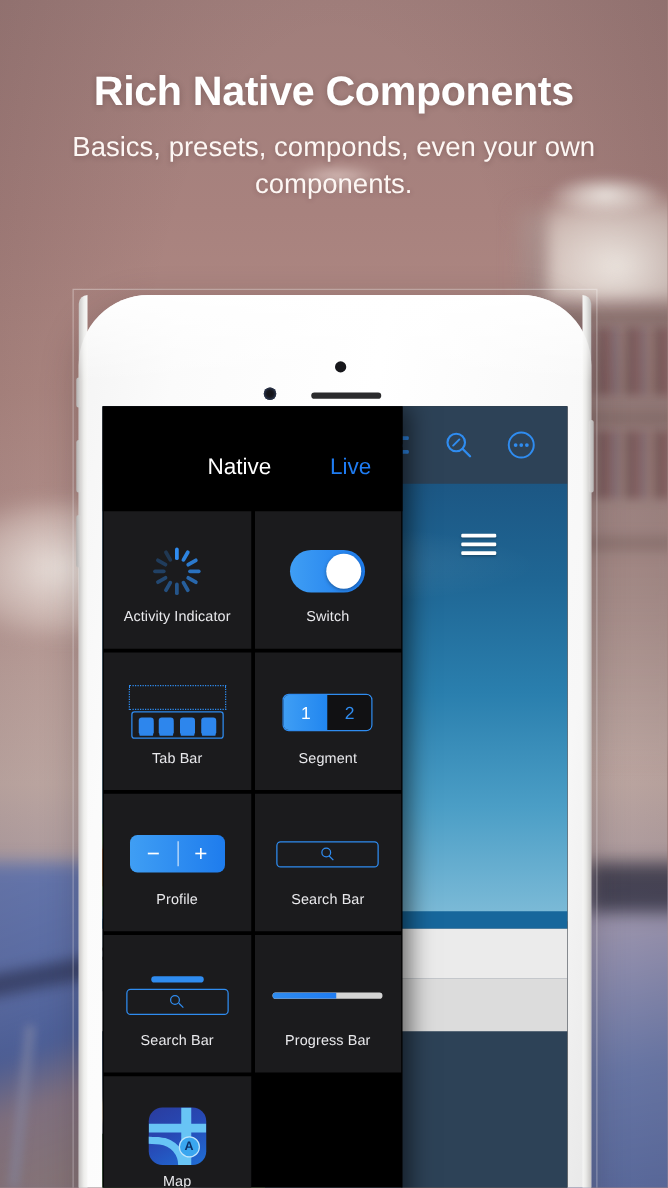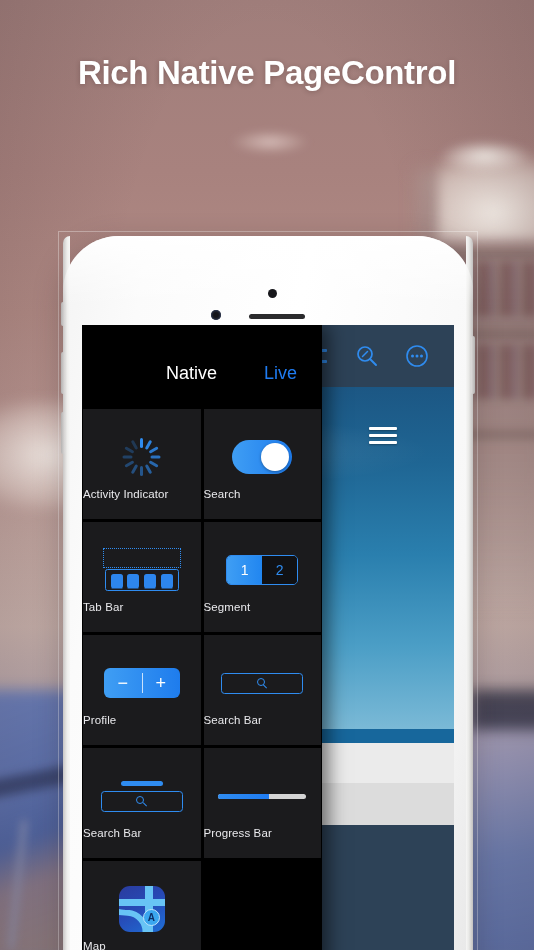--- a/index.html
+++ b/index.html
@@ -275,21 +275,21 @@
   .d-save {
     position:absolute; left:182px; top:38px; font-size:18px; color:#1f7cf2;
   }
   .grid {
     position:absolute; left:0; top:84px; width:240px; height:587px;
     display:grid; grid-template-columns:1fr 1fr; grid-auto-rows:110px;
     gap:3px; padding:0 1px;
   }
   .cell {
     background:#1b1b1d; display:flex; flex-direction:column;
-    justify-content:center; position:relative;
+    align-items:center; justify-content:center; position:relative;
   }
   .cell-icon {
     height:58px; display:flex; align-items:center; justify-content:center; width:100%;
   }
   .cell-label {
     font-size:11.5px; color:#e9e9ec; margin-top:2px; letter-spacing:.1px;
   }
 
   
   .spinner { position:relative; width:38px; height:38px; }
@@ -412,21 +412,22 @@
   <div class="bg-topglow"></div>
   <div class="bg-desk-l"></div>
   <div class="bg-desk-edge"></div>
   <div class="bg-desk-leg"></div>
   <div class="bg-floor-r"></div>
   <div class="bg-dark-r"></div>
   <div class="bg-vign"></div>
 </div>
 
 <div class="headline">
-  <div class="h-title">Rich Native PageControl</div>
+  <div class="h-title">Rich Native Components</div>
+  <div class="h-sub">Basics, presets, componds, even your own components.</div>
 </div>
 
 <div class="guide"></div>
 
 <div class="phone">
   <div class="phone-edge-l"></div>
   <div class="phone-edge-r"></div>
   <div class="btn-side mute"></div>
   <div class="btn-side vol-up"></div>
   <div class="btn-side vol-down"></div>
@@ -517,21 +518,21 @@
           </div>
           <div class="cell-label">Activity Indicator</div>
         </div>
 
         <div class="cell">
           <div class="cell-icon">
             <div class="switch">
                 <div class="knob"></div>
               </div>
           </div>
-          <div class="cell-label">Search</div>
+          <div class="cell-label">Switch</div>
         </div>
 
         <div class="cell">
           <div class="cell-icon">
             <div class="tabbar-ic">
               <div class="tb-dash"></div>
               <div class="tb-box">
                   <span></span>
                   <span></span>
                   <span></span>

